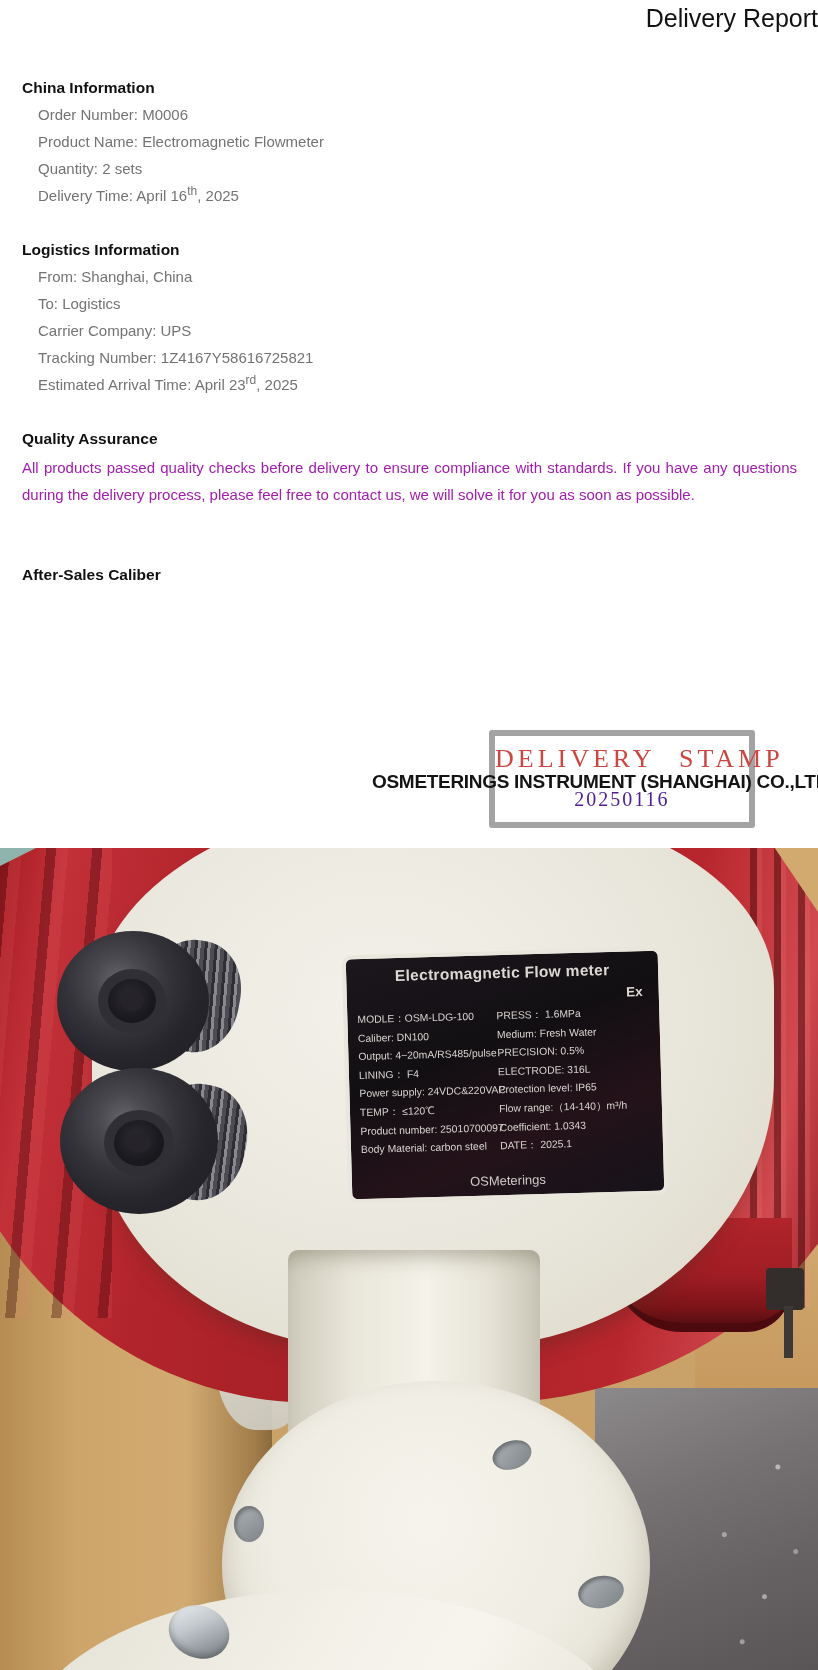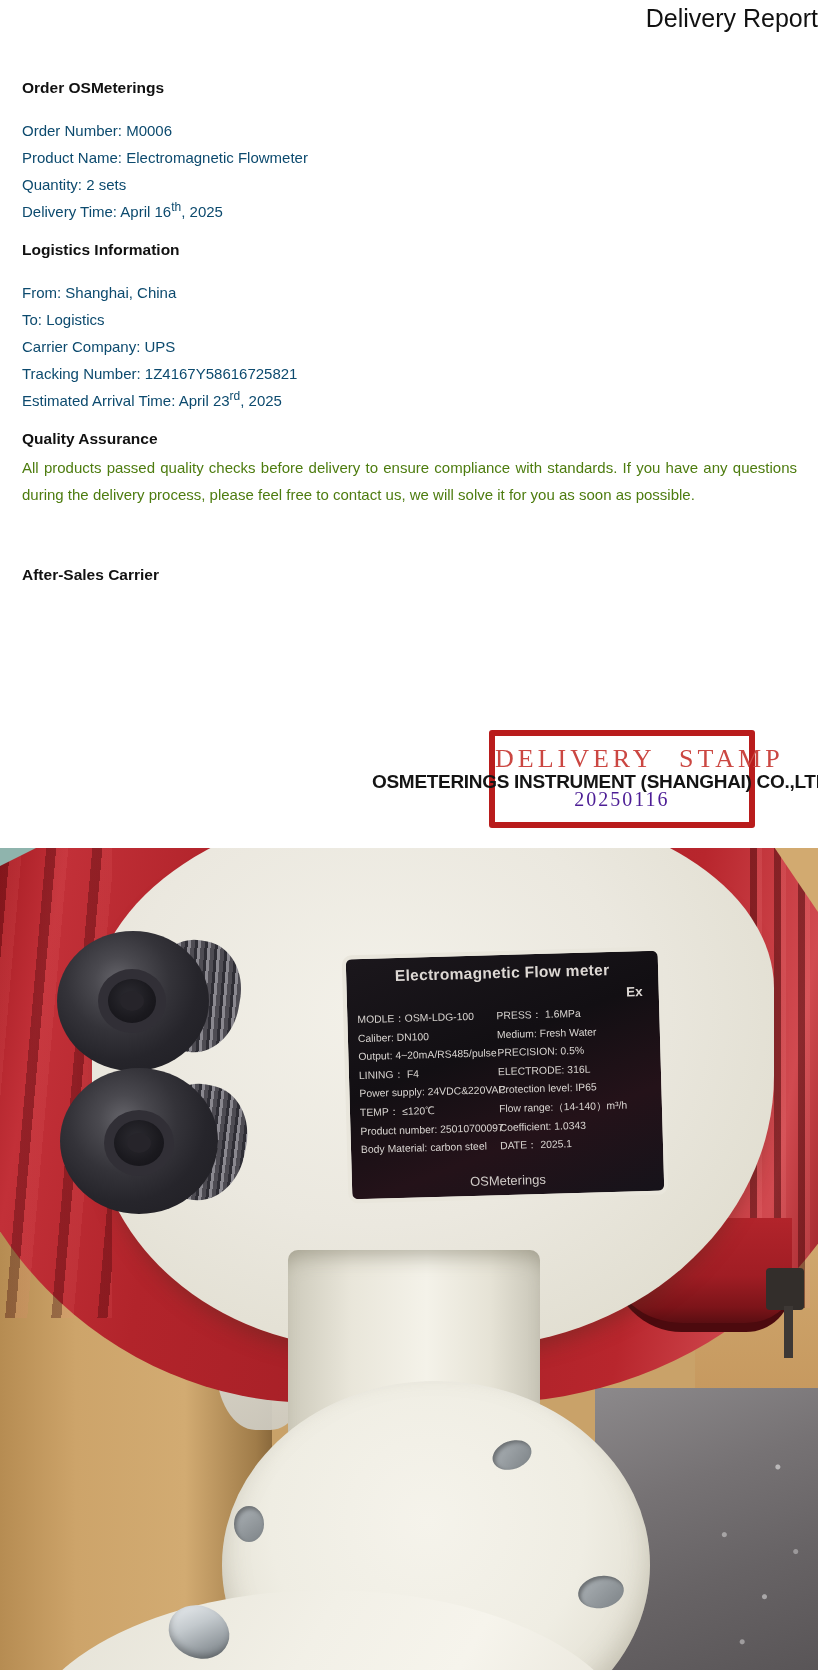--- a/index.html
+++ b/index.html
@@ -3,26 +3,26 @@
 <meta charset="utf-8">
 <style>
   html,body{margin:0;padding:0;background:#ffffff;}
   body{width:818px;height:1670px;position:relative;font-family:"Liberation Sans",sans-serif;overflow:hidden;}
   .abs{position:absolute;}
 
   
   .doc{position:absolute;left:0;top:0;width:818px;height:848px;background:#ffffff;color:#1f1f1f;}
   .doc-title{position:absolute;left:0;top:4px;width:100%;text-align:right;font-size:25px;font-weight:400;color:#111;}
   .h{position:absolute;left:22px;font-size:15.5px;font-weight:700;color:#111;white-space:nowrap;}
-  .ln{position:absolute;left:22px;font-size:15px;color:#0c4a6e;white-space:nowrap;margin-top:16px;}
+  .ln{position:absolute;left:38px;font-size:15px;color:#737373;white-space:nowrap;}
   .ln sup{font-size:12px;line-height:0;}
-  .para{position:absolute;left:22px;width:775px;font-size:15px;line-height:27.4px;text-align:justify;color:#4d7c0f;}
+  .para{position:absolute;left:22px;width:775px;font-size:15px;line-height:27.4px;text-align:justify;color:#a21caf;}
 
   .company{position:absolute;left:372px;top:771px;font-size:19px;font-weight:700;letter-spacing:-0.3px;color:#141414;z-index:3;white-space:nowrap;}
-  .stamp{position:absolute;left:489px;top:730px;width:254px;height:86px;border:6px solid #b91c1c;border-radius:3px;z-index:2;background:transparent;}
+  .stamp{position:absolute;left:489px;top:730px;width:254px;height:86px;border:6px solid #a3a3a3;border-radius:3px;z-index:2;background:transparent;}
   .stamp-title{position:absolute;left:0;top:8px;width:100%;text-align:center;font-family:"Liberation Serif",serif;font-size:26px;letter-spacing:4px;word-spacing:14px;color:#cb4742;white-space:nowrap;}
   .stamp-date{position:absolute;left:0;top:52px;width:100%;text-align:center;font-family:"Liberation Serif",serif;font-size:20px;letter-spacing:2px;color:#4c1d95;}
 
   
   .photo{position:absolute;left:0;top:848px;width:818px;height:822px;overflow:hidden;background:#c9a269;}
 
   .cardboard-left{position:absolute;left:0;top:250px;width:272px;height:572px;
     background:linear-gradient(90deg,#b68c52 0%,#cda46a 28%,#d2ab72 68%,#a07c49 94%,#8a693c 100%);}
   .green-sliver{position:absolute;left:0;top:246px;width:52px;height:94px;background:#b5c3bc;}
   .cardboard-right{position:absolute;left:695px;top:40px;width:123px;height:560px;
@@ -105,37 +105,37 @@
     clip-path:polygon(0 0,100% 0,0 100%);}
   .tan-corner{position:absolute;right:0;top:0;width:46px;height:64px;background:#d2aa70;
     clip-path:polygon(100% 0,6% 0,100% 100%);}
 </style>
 </head>
 <body>
 
 <div class="doc">
   <div class="doc-title">Delivery Report</div>
 
-  <div class="h" style="top:79px">Order OSMeterings</div>
+  <div class="h" style="top:79px">China Information</div>
   <div class="ln" style="top:106px">Order Number: M0006</div>
   <div class="ln" style="top:133px">Product Name: Electromagnetic Flowmeter</div>
   <div class="ln" style="top:160px">Quantity: 2 sets</div>
   <div class="ln" style="top:187px"><span>Delivery Time: April 16</span><sup>th</sup><span>, 2025</span></div>
 
   <div class="h" style="top:241px">Logistics Information</div>
   <div class="ln" style="top:268px">From: Shanghai, China</div>
   <div class="ln" style="top:295px">To: Logistics</div>
   <div class="ln" style="top:322px">Carrier Company: UPS</div>
   <div class="ln" style="top:349px">Tracking Number: 1Z4167Y58616725821</div>
   <div class="ln" style="top:376px"><span>Estimated Arrival Time: April 23</span><sup>rd</sup><span>, 2025</span></div>
 
   <div class="h" style="top:430px">Quality Assurance</div>
   <div class="para" style="top:454px">All products passed quality checks before delivery to ensure compliance with standards. If you have any questions during the delivery process, please feel free to contact us, we will solve it for you as soon as possible.</div>
 
-  <div class="h" style="top:566px">After-Sales Carrier</div>
+  <div class="h" style="top:566px">After-Sales Caliber</div>
 
   <div class="stamp">
     <div class="stamp-title">DELIVERY STAMP</div>
     <div class="stamp-date">20250116</div>
   </div>
   <div class="company">OSMETERINGS INSTRUMENT (SHANGHAI) CO.,LTD</div>
 </div>
 
 <div class="photo">
   <div class="cardboard-left abs"></div>

